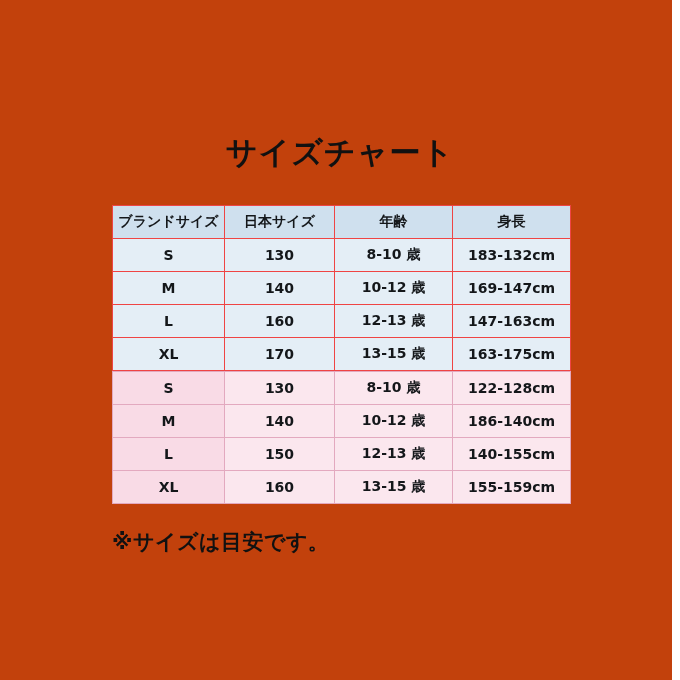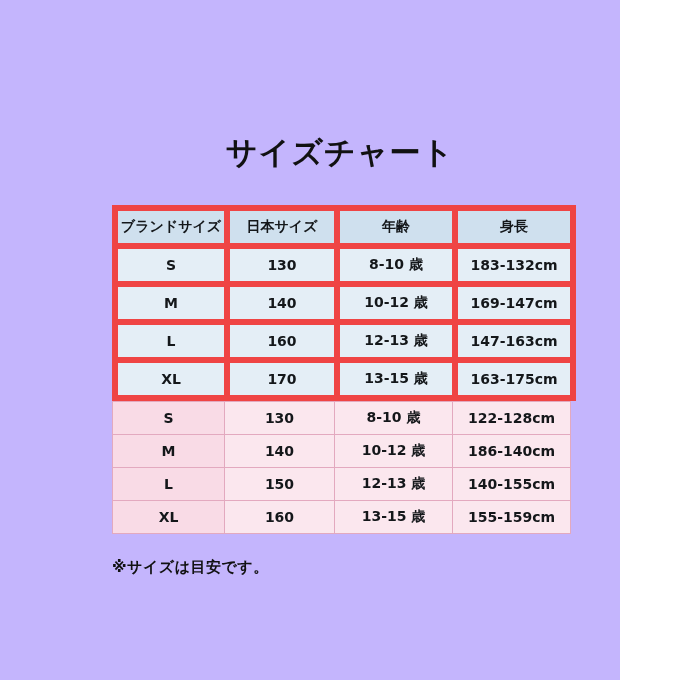--- a/index.html
+++ b/index.html
@@ -9,24 +9,23 @@
   }
   body {
     width: 680px;
     height: 680px;
     font-family: "DejaVu Sans", "Liberation Sans", sans-serif;
     color: #1a1a1a;
     overflow: hidden;
   }
   .page {
     position: relative;
-    width: 576px;
+    width: 672px;
     height: 680px;
-    background: #c4b5fd;
-    padding-left: 44px;
+    background: #c2410c;
   }
   .title {
     position: absolute;
     top: 132px;
     left: 0;
     width: 680px;
     text-align: center;
     font-size: 31px;
     font-weight: 700;
     letter-spacing: 1px;
@@ -37,21 +36,21 @@
     top: 205px;
     left: 112px;
     width: 458px;
   }
   table {
     border-collapse: collapse;
     width: 458px;
     table-layout: fixed;
   }
   table td, table th {
-    border: 6px solid #ef4444;
+    border: 1px solid #ef4444;
     height: 32px;
     text-align: center;
     vertical-align: middle;
     font-size: 14px;
     font-weight: 700;
     color: #14171a;
     padding: 0;
   }
   .boys th {
     background: #cfe0ee;
@@ -79,21 +78,21 @@
   .girls .gcol1 {
     background: #f9dbe6;
     width: 112px;
   }
   .girls .gcol2 { width: 110px; }
   .girls .gcol3 { width: 118px; }
   .girls .gcol4 { width: 118px; }
 
   .note {
     margin-top: 24px;
-    font-size: 15px;
+    font-size: 21px;
     font-weight: 700;
     color: #111111;
     letter-spacing: 0.5px;
   }
 </style>
 </head>
 <body>
 
 <div class="page">
 

